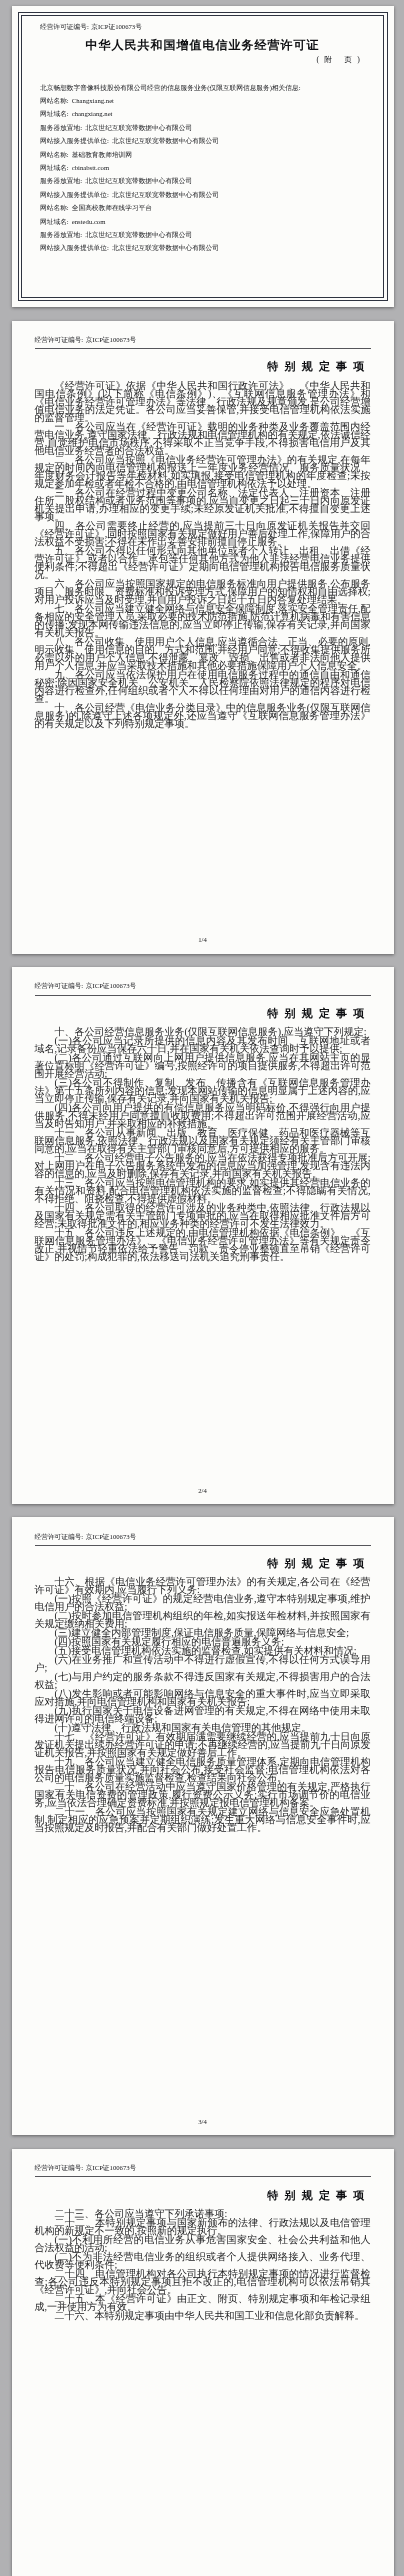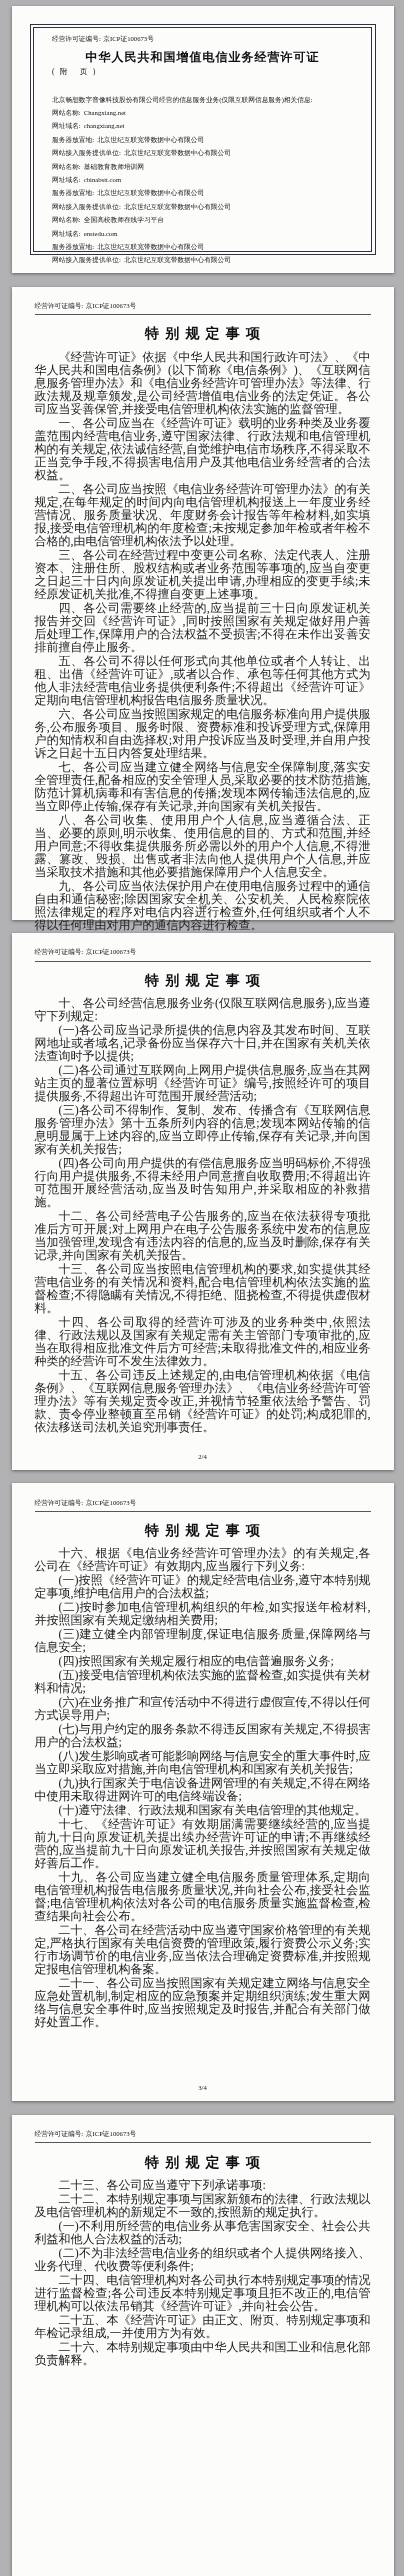--- a/index.html
+++ b/index.html
@@ -20,21 +20,21 @@
   .page {
     width: 382px;
     margin: 0 auto;
     background: #fcfcfa;
     box-shadow: 0 0.5px 3.1px rgba(0,0,0,.45);
     position: relative;
   }
   .page + .page { margin-top: 13.4px; }
 
   
-  .cert { height: 267px; padding: 18px; }
+  .cert { height: 301px; padding: 6px; }
   .cert-frame {
     height: 100%;
     border: 1.5px solid #2e3340;
     padding: 2.1px;
   }
   .cert-inner {
     height: 100%;
     border: 0.5px solid #2e3340;
     padding: 7.2px 18.5px 5.2px;
     font-family: "Liberation Serif", "DejaVu Serif", serif;
@@ -44,21 +44,21 @@
   .cert-no .num { margin-left: 2.6px; }
   .cert-title {
     margin: 2.1px 0 1px;
     text-align: center;
     font-size: 12px;
     font-weight: bold;
     letter-spacing: 1px;
     color: #0e0f12;
   }
   .cert-sub {
-    text-align: left;
+    text-align: right;
     font-size: 7.7px;
     letter-spacing: 5.2px;
     margin: 1px 0 16px;
   }
   .cert-intro {
     font-size: 6.7px;
     line-height: 13.4px;
     margin: 0;
     text-align: justify;
   }
@@ -69,32 +69,32 @@
   .prov { padding: 15.5px 23px 0; }
   .prov-head {
     font-size: 6.7px;
     color: #15161a;
     padding-bottom: 3.1px;
     border-bottom: 0.5px solid #55555a;
     font-family: "Liberation Serif", "DejaVu Serif", serif;
   }
   .prov-head .num { margin-left: 2.6px; }
   .prov-title {
-    text-align: center;
-    font-size: 14px;
+    text-align: right;
+    font-size: 11px;
     font-weight: bold;
     letter-spacing: 6.2px;
     text-indent: 6.2px;
     margin: 10.3px 0 7.2px;
     font-family: "Liberation Serif", "DejaVu Serif", serif;
     color: #0e0f12;
   }
   .para {
-    font-size: 12px;
-    line-height: 13px;
+    font-size: 10px;
+    line-height: 8px;
     text-indent: 2em;
     margin: 0 0 1px;
     text-align: justify;
     font-family: "Liberation Serif", "DejaVu Serif", serif;
     color: #1b1b1d;
   }
   .page-num {
     position: absolute;
     bottom: 10.3px;
     left: 0;
@@ -193,20 +193,21 @@
       <span>经营许可证编号:</span><span class="num">京ICP证100673号</span>
     </header>
     <h2 class="prov-title">特别规定事项</h2>
     <div class="prov-body">
 
     <p class="para">十、各公司经营信息服务业务(仅限互联网信息服务),应当遵守下列规定:</p>
         <p class="para">(一)各公司应当记录所提供的信息内容及其发布时间、互联网地址或者域名,记录备份应当保存六十日,并在国家有关机关依法查询时予以提供;</p>
         <p class="para">(二)各公司通过互联网向上网用户提供信息服务,应当在其网站主页的显著位置标明《经营许可证》编号,按照经许可的项目提供服务,不得超出许可范围开展经营活动;</p>
         <p class="para">(三)各公司不得制作、复制、发布、传播含有《互联网信息服务管理办法》第十五条所列内容的信息;发现本网站传输的信息明显属于上述内容的,应当立即停止传输,保存有关记录,并向国家有关机关报告;</p>
         <p class="para">(四)各公司向用户提供的有偿信息服务应当明码标价,不得强行向用户提供服务,不得未经用户同意擅自收取费用;不得超出许可范围开展经营活动,应当及时告知用户,并采取相应的补救措施。</p>
+        <p class="para">十一、各公司从事新闻、出版、教育、医疗保健、药品和医疗器械等互联网信息服务,依照法律、行政法规以及国家有关规定须经有关主管部门审核同意的,应当在取得有关主管部门审核同意后,方可提供相应的服务。</p>
         <p class="para">十二、各公司经营电子公告服务的,应当在依法获得专项批准后方可开展;对上网用户在电子公告服务系统中发布的信息应当加强管理,发现含有违法内容的信息的,应当及时删除,保存有关记录,并向国家有关机关报告。</p>
         <p class="para">十三、各公司应当按照电信管理机构的要求,如实提供其经营电信业务的有关情况和资料,配合电信管理机构依法实施的监督检查;不得隐瞒有关情况,不得拒绝、阻挠检查,不得提供虚假材料。</p>
         <p class="para">十四、各公司取得的经营许可涉及的业务种类中,依照法律、行政法规以及国家有关规定需有关主管部门专项审批的,应当在取得相应批准文件后方可经营;未取得批准文件的,相应业务种类的经营许可不发生法律效力。</p>
         <p class="para">十五、各公司违反上述规定的,由电信管理机构依据《电信条例》、《互联网信息服务管理办法》、《电信业务经营许可管理办法》等有关规定责令改正,并视情节轻重依法给予警告、罚款、责令停业整顿直至吊销《经营许可证》的处罚;构成犯罪的,依法移送司法机关追究刑事责任。</p>
       </div>
     <div class="page-num">2/4</div>
   </section>
 
   <section class="page prov ph-3">
     <header class="prov-head">

